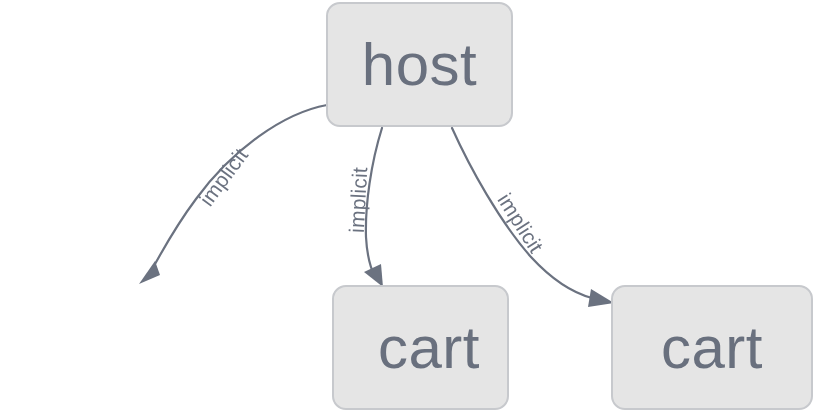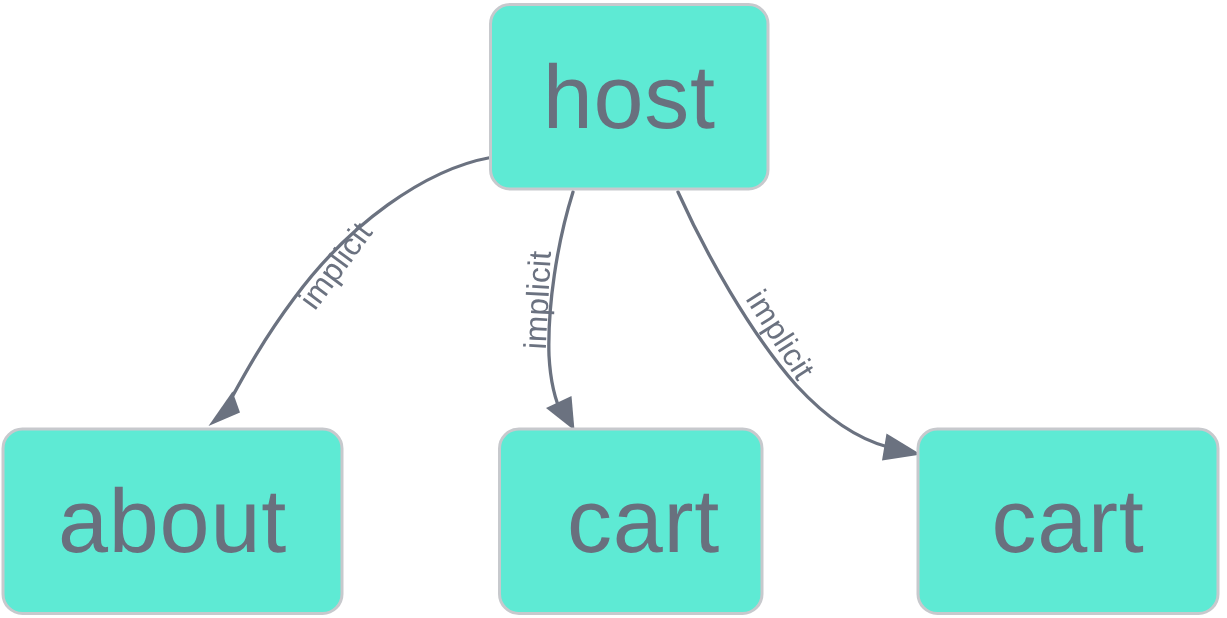--- a/index.html
+++ b/index.html
@@ -36,21 +36,21 @@
   }
   .edge-label-text {
     fill: #6b7280;
     font-family: "Liberation Sans", sans-serif;
     font-size: 21px;
     letter-spacing: 0.2px;
   }
   .node {
     position: absolute;
     box-sizing: border-box;
-    background: #5eead4;
+    background: #e5e5e5;
     border: 2px solid #c7c9cd;
     border-radius: 14px;
     display: flex;
     align-items: center;
     justify-content: center;
   }
   .node-label {
     color: #69707e;
     font-family: "Liberation Sans", sans-serif;
     font-size: 60px;
@@ -87,23 +87,20 @@
       <path class="edge-path" d="M 452,128 C 470,168 500,222 531,257 C 555,283 577,294 592,298"></path>
       <polygon class="arrow-head" points="614,303 591,289 588,307"></polygon>
       <text class="edge-label-text" x="519" y="224" text-anchor="middle" dominant-baseline="middle" transform="rotate(57.5 519 224)">implicit</text>
     </g>
   </svg>
 
   <div class="node" id="node-host">
     <span class="node-label">host</span>
   </div>
 
-  <div class="node" id="node-about">
-    <span class="node-label">about</span>
-  </div>
 
   <div class="node" id="node-cart">
     <span class="node-label">cart</span>
   </div>
 
   <div class="node" id="node-shop">
     <span class="node-label">cart</span>
   </div>
 
 </div>

